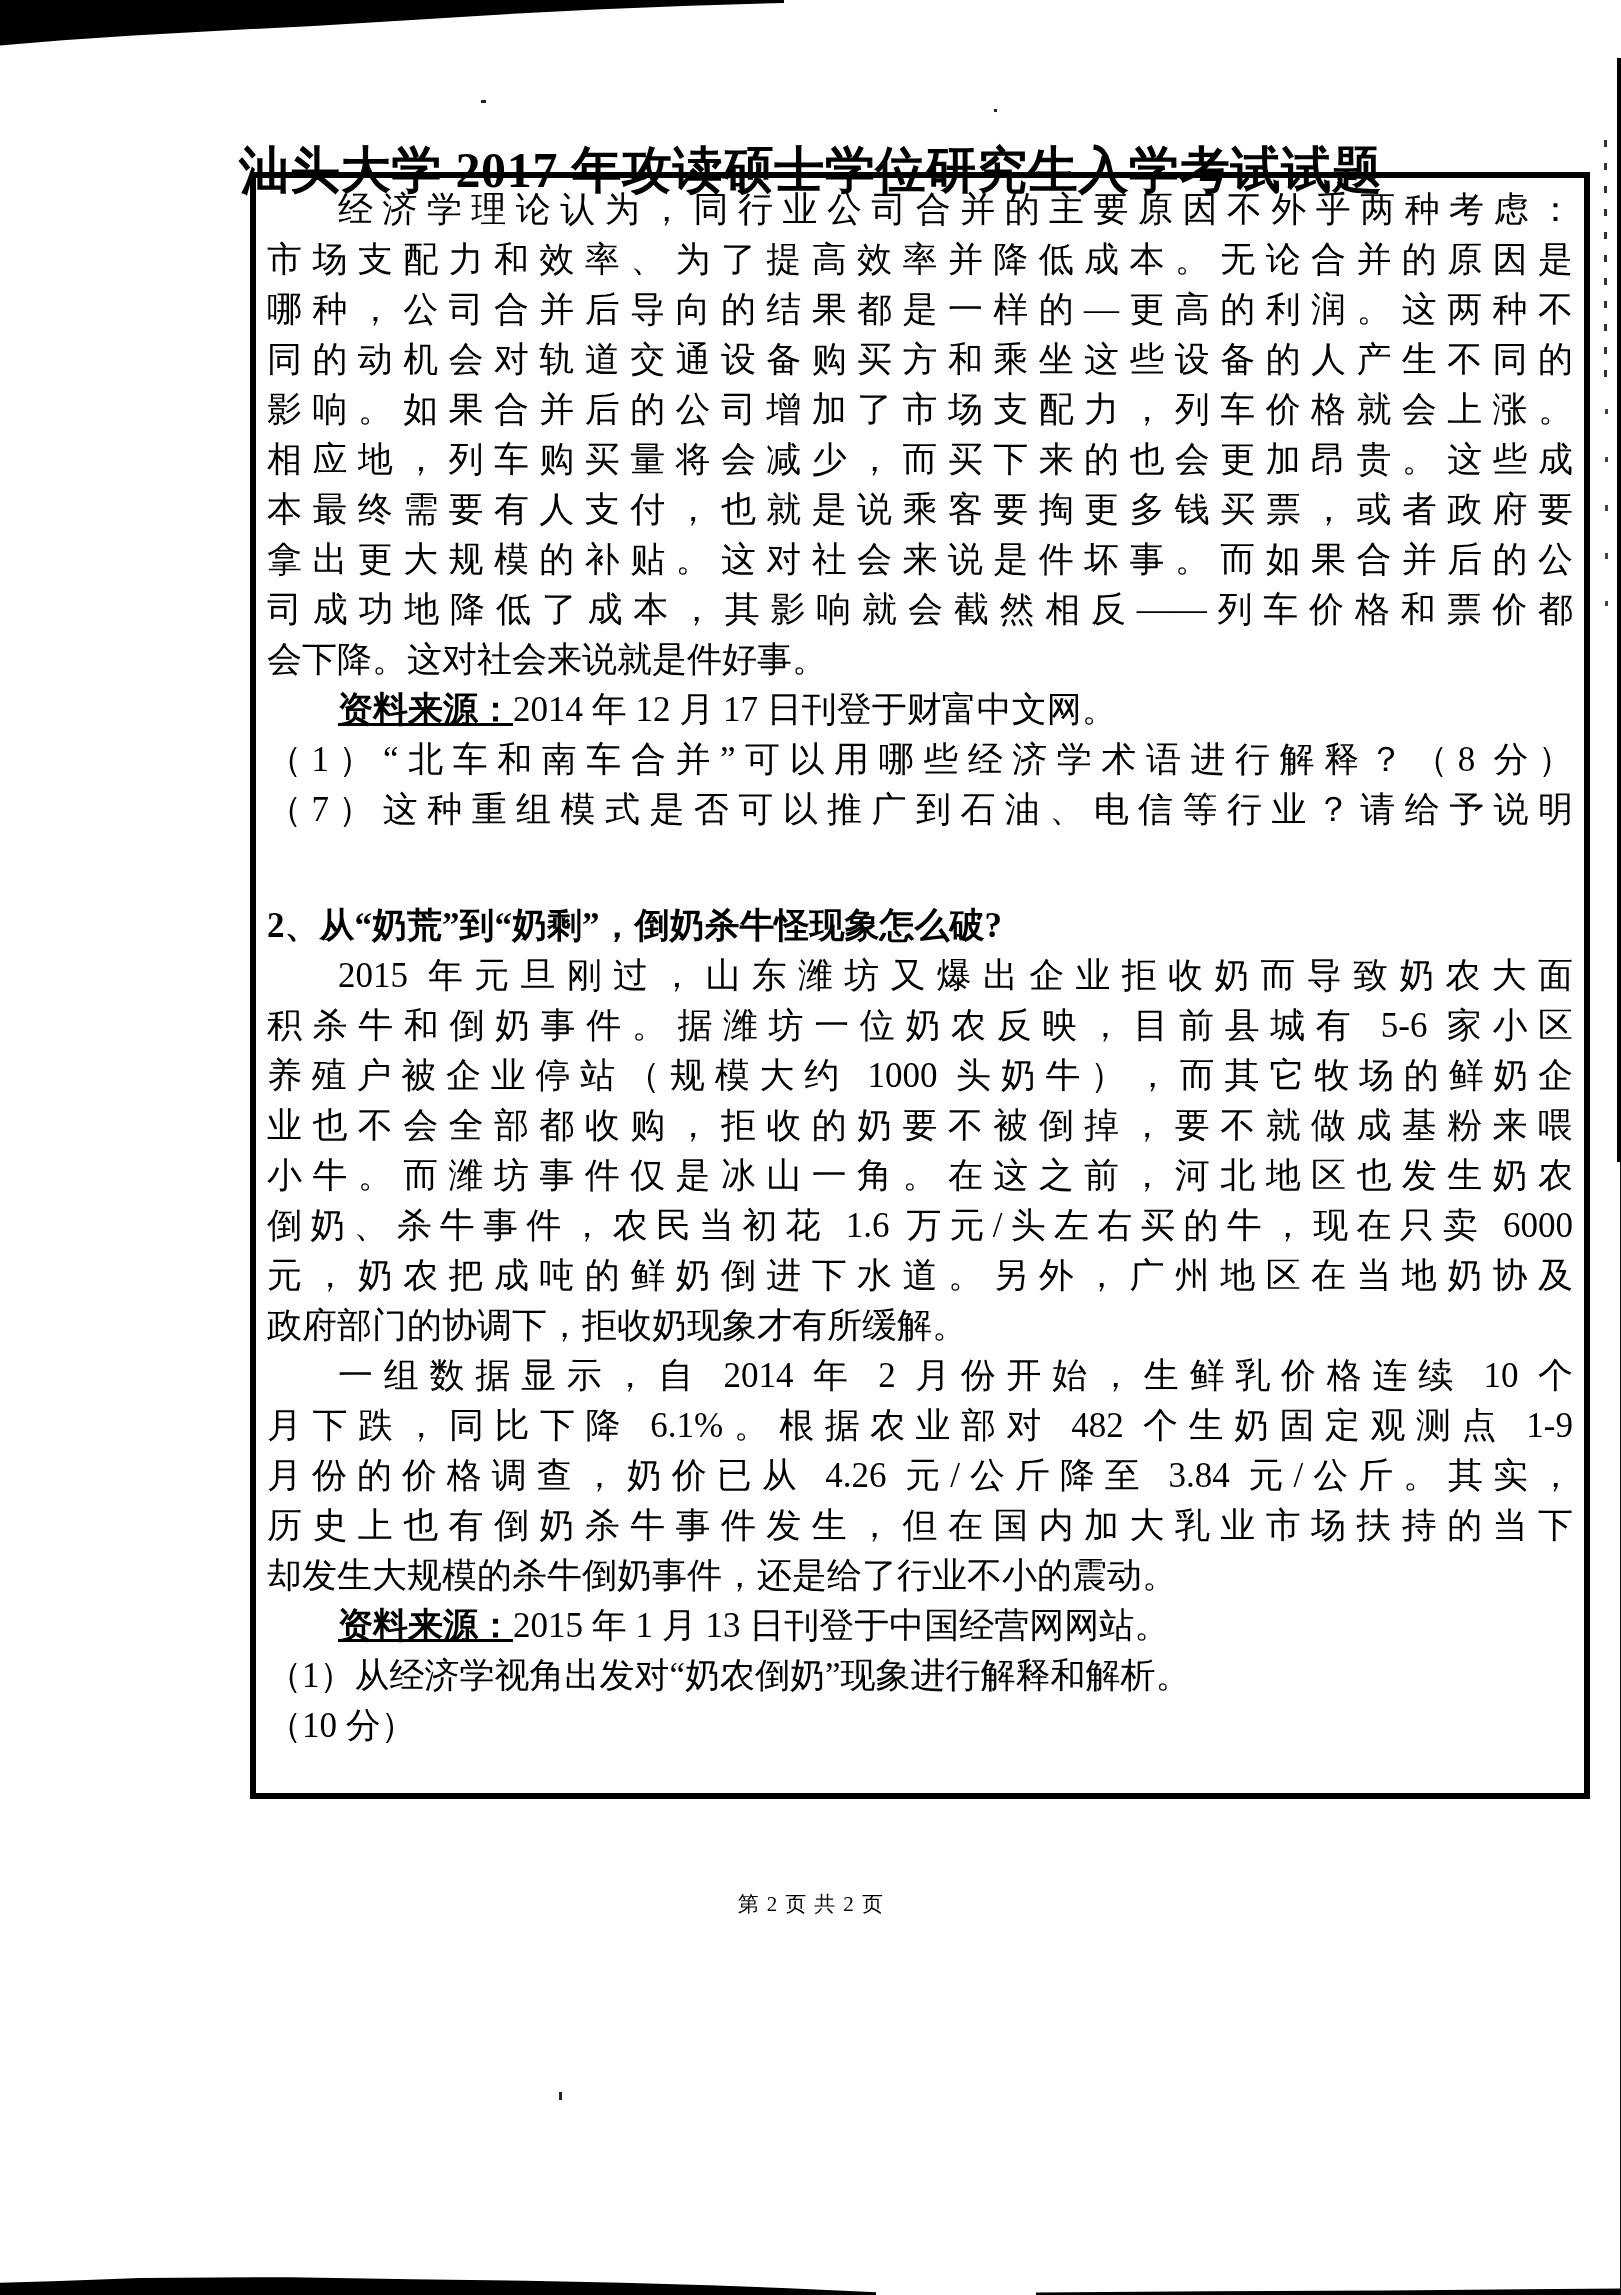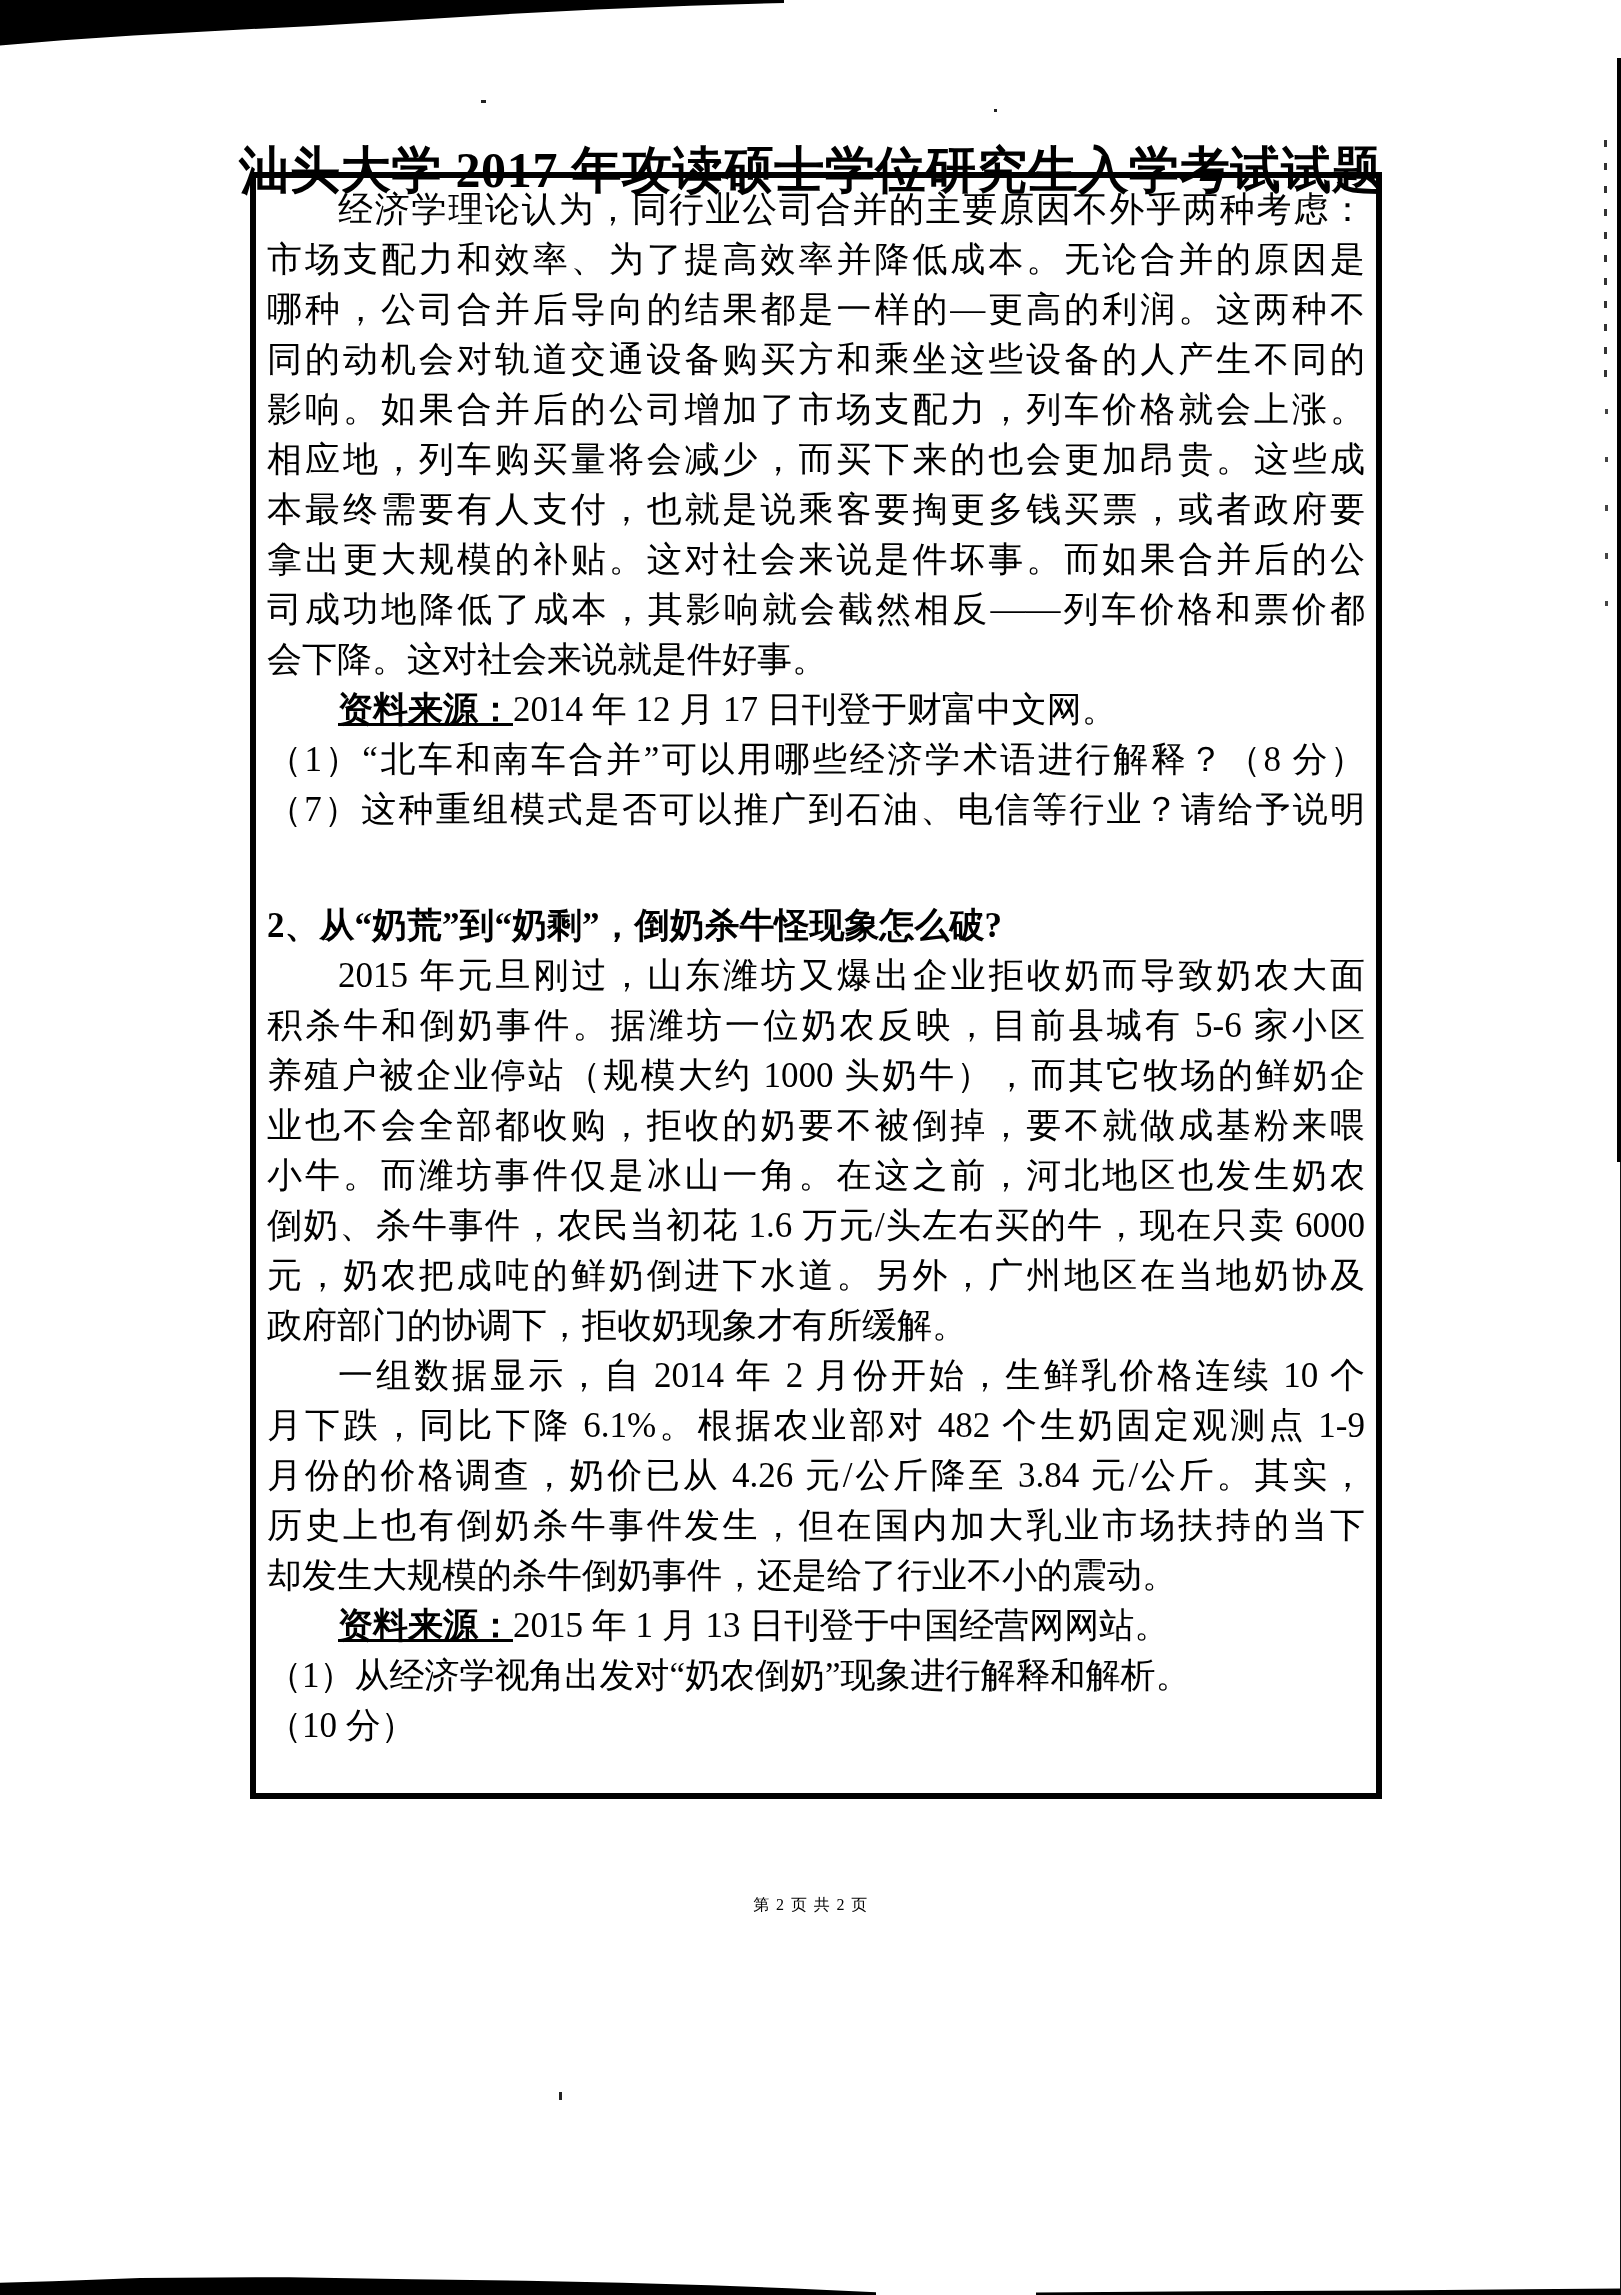--- a/index.html
+++ b/index.html
@@ -6,33 +6,33 @@
   body{
     width:1622px;height:2295px;position:relative;background:#ffffff;
     font-family:"Liberation Serif","DejaVu Serif",serif;color:#000;overflow:hidden;
   }
   .page{position:absolute;inset:0;}
   .title{
     position:absolute;top:97px;left:0;width:100%;text-align:center;
     font-size:50px;font-weight:700;letter-spacing:0.7px;white-space:nowrap;margin-top:40px;
   }
   .exam-box{
-    position:absolute;left:250px;top:172px;width:1132px;height:1627px;
+    position:absolute;left:250px;top:172px;width:1340px;height:1627px;
     border:6.1px solid #000;box-sizing:border-box;padding:6.8px 11px 0 11px;overflow:hidden;
   }
   .line{
     font-size:35px;height:50px;line-height:50px;overflow:hidden;
   }
   .jfull{text-align:justify;text-align-last:justify;}
   .indent{padding-left:71px;}
   .bold{font-weight:700;margin-top:16px;}
   .src-label{font-weight:700;text-decoration:underline;}
   .footer{
     position:absolute;top:1891px;left:0;width:100%;text-align:center;
-    font-size:16px;line-height:27px;letter-spacing:1.4px;
+    font-size:21px;line-height:27px;letter-spacing:1.4px;
   }
   
   .art-top{
     position:absolute;top:0;left:0;width:784px;height:48px;background:#000;
     clip-path:polygon(0 0,100% 0,100% 6%,88% 12%,76% 20%,64% 30%,52% 42%,40% 54%,28% 64%,17% 74%,8% 84%,0 95%);
   }
   .art-bot-left{
     position:absolute;left:0;bottom:0;width:876px;height:20.5px;background:#000;
     clip-path:polygon(0 40%,6% 33%,16% 17%,33% 13%,47% 23%,60% 30%,71% 40%,81% 53%,90% 67%,100% 87%,100% 100%,0 100%);
   }

